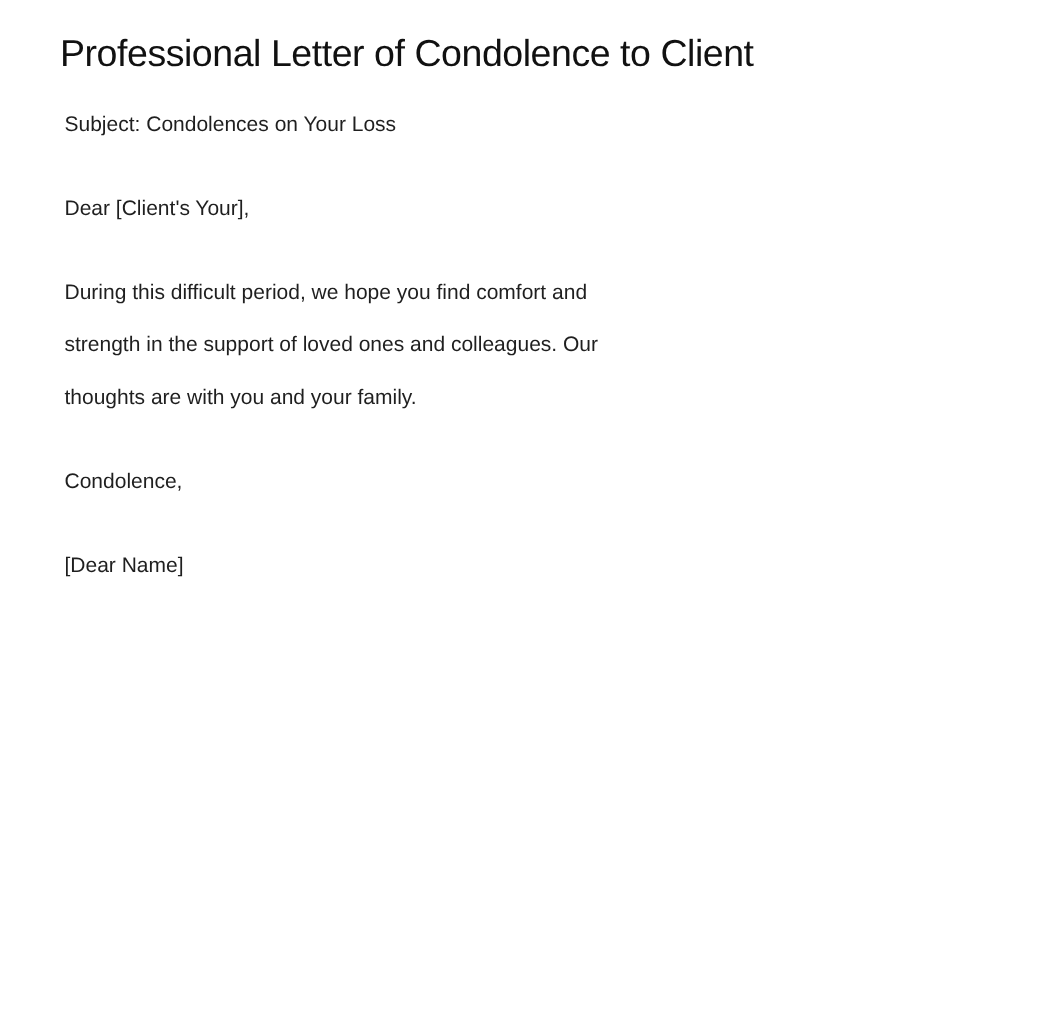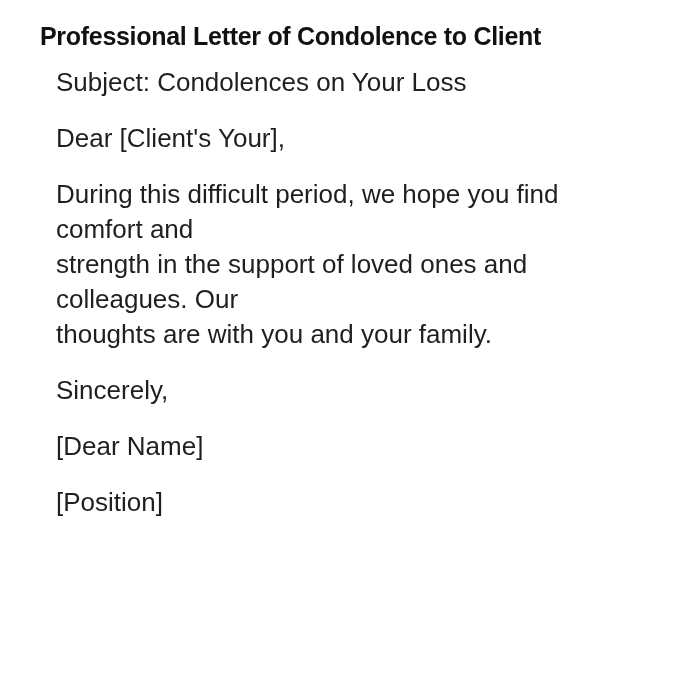--- a/index.html
+++ b/index.html
@@ -13,27 +13,27 @@
     font-family: "Liberation Sans", "DejaVu Sans", sans-serif;
     overflow: hidden;
   }
   main.letter {
     padding: 20px 40px 0 40px;
   }
   h1.letter-title {
     margin: 0;
     font-size: 25px;
     line-height: 33px;
-    font-weight: 700;
+    font-weight: 400;
     letter-spacing: -0.3px;
     color: var(--title-color, #111111);
   }
   p.letter-line {
-    margin: 21px 16px;
-    font-size: 26px;
+    margin: 21px 3px;
+    font-size: 14px;
     line-height: 35px;
     color: var(--body-color, #1f1f1f);
     white-space: pre-line; 
   }
   p.subject {
     margin-top: 12px;
   }
 </style>
 </head>
 <body>
@@ -43,19 +43,18 @@
 
   <p class="letter-line subject">Subject: Condolences on Your Loss</p>
 
   <p class="letter-line">Dear [Client's Your],</p>
 
 
   <p class="letter-line">During this difficult period, we hope you find comfort and
 strength in the support of loved ones and colleagues. Our
 thoughts are with you and your family.</p>
 
-  <p class="letter-line">Sincerely,</p>
+  <p class="letter-line">Condolence,</p>
 
   <p class="letter-line">[Dear Name]</p>
 
-  <p class="letter-line">[Position]</p>
 
 </main>
 
 </body></html>

